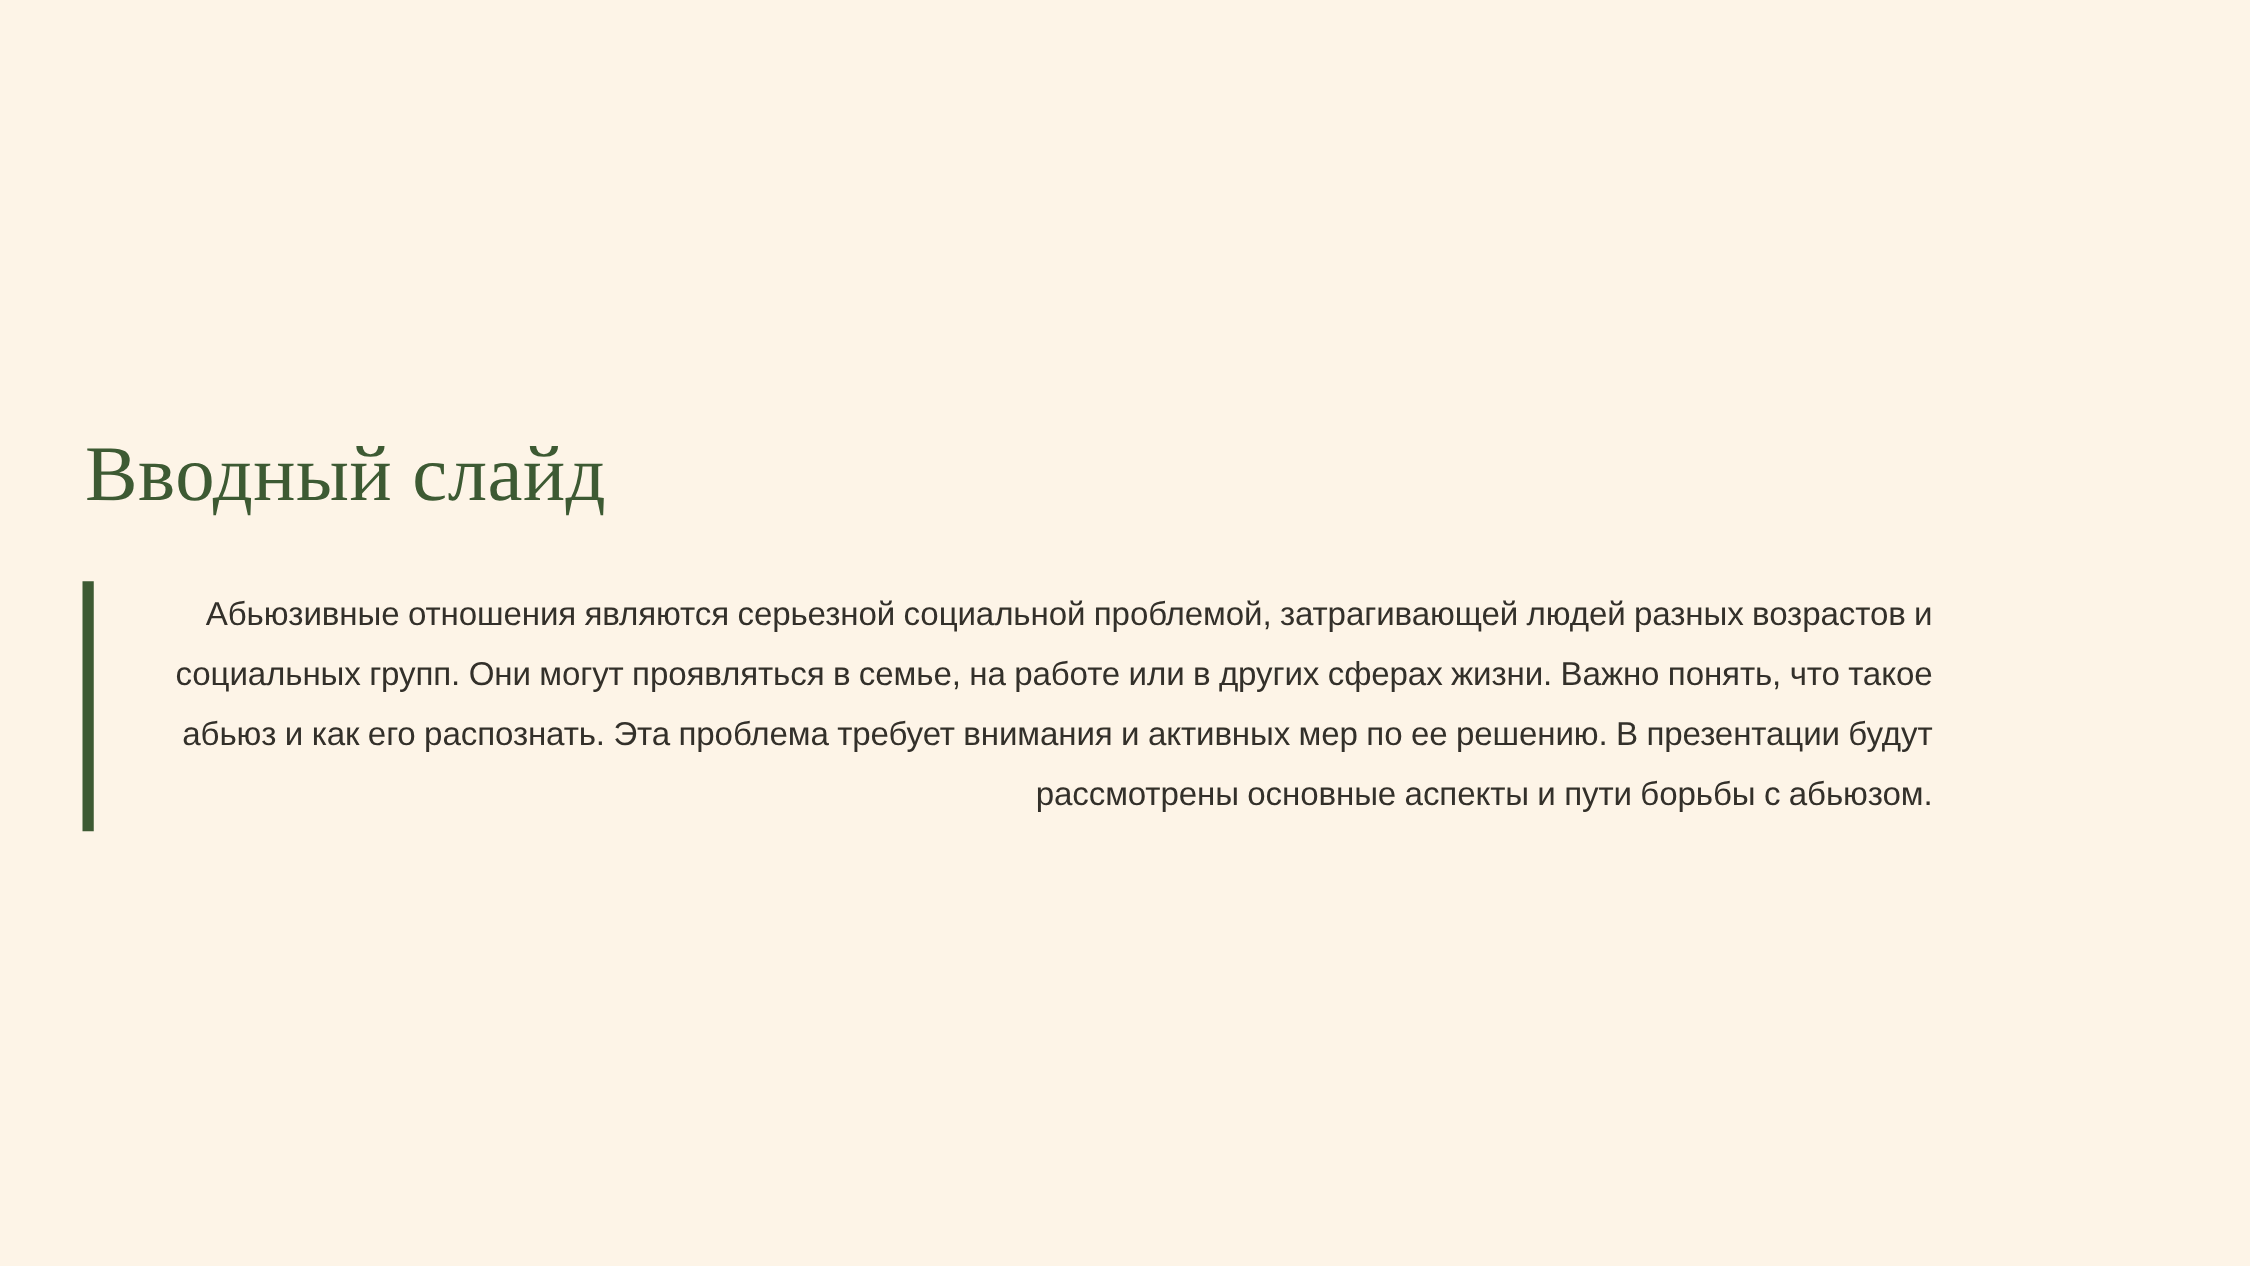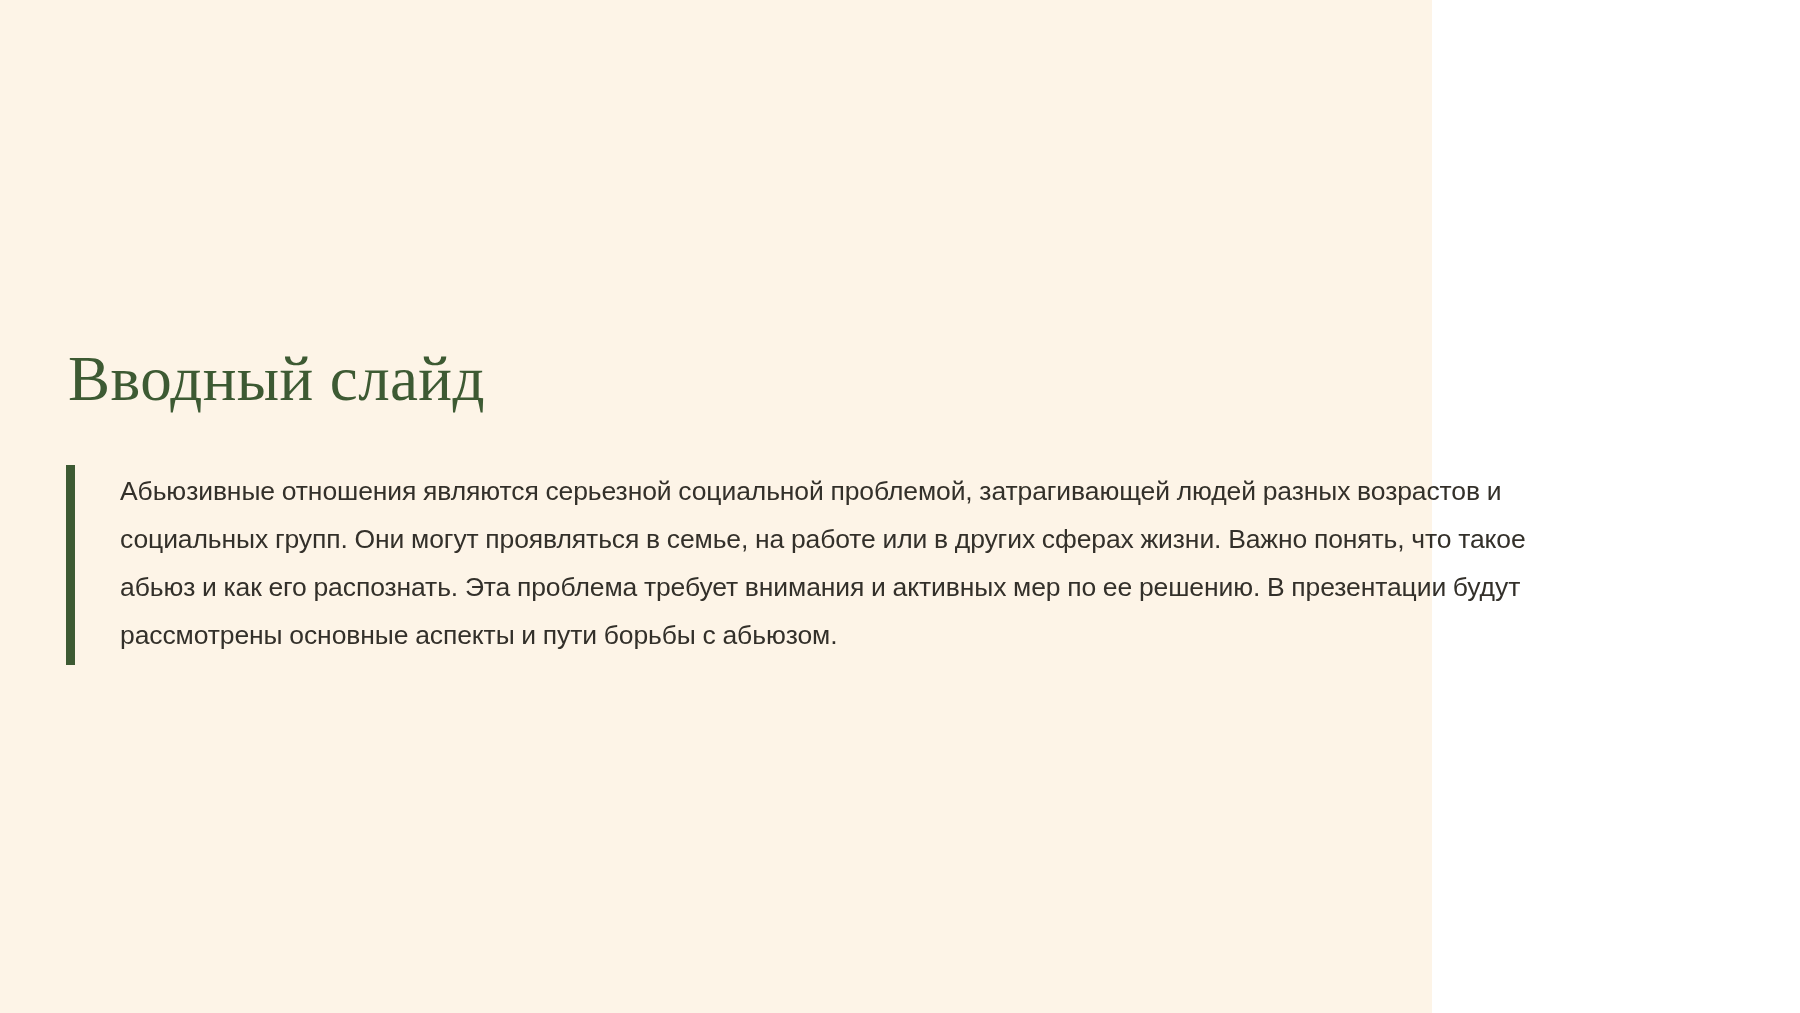--- a/index.html
+++ b/index.html
@@ -7,21 +7,21 @@
     padding: 0;
   }
   body {
     width: 1800px;
     height: 1013px;
     overflow: hidden;
     font-family: "Liberation Sans", sans-serif;
   }
   #slide {
     position: relative;
-    width: 1432px;
+    width: 1800px;
     height: 1013px;
     background: #FDF4E7;
     box-sizing: border-box;
   }
   #slide-title {
     position: absolute;
     left: 68px;
     top: 302px;
     font-family: "Liberation Serif", "DejaVu Serif", serif;
     font-size: 63px;
@@ -49,21 +49,21 @@
     flex: 1 1 auto;
     padding-left: 45px;
     padding-top: 2px;
   }
   #body-text {
     font-family: "Liberation Sans", "DejaVu Sans", sans-serif;
     font-size: 26.5px;
     line-height: 48px;
     color: #33302A;
     margin: 0;
-    text-align: left;
+    text-align: right;
     letter-spacing: -0.1px;
     word-spacing: -0.5px;
   }
 </style>
 </head>
 <body>
 
 <div id="slide" style="background: rgb(253, 244, 231);">
 
   <h1 id="slide-title" style="color: rgb(61, 90, 51);">Вводный слайд</h1>

